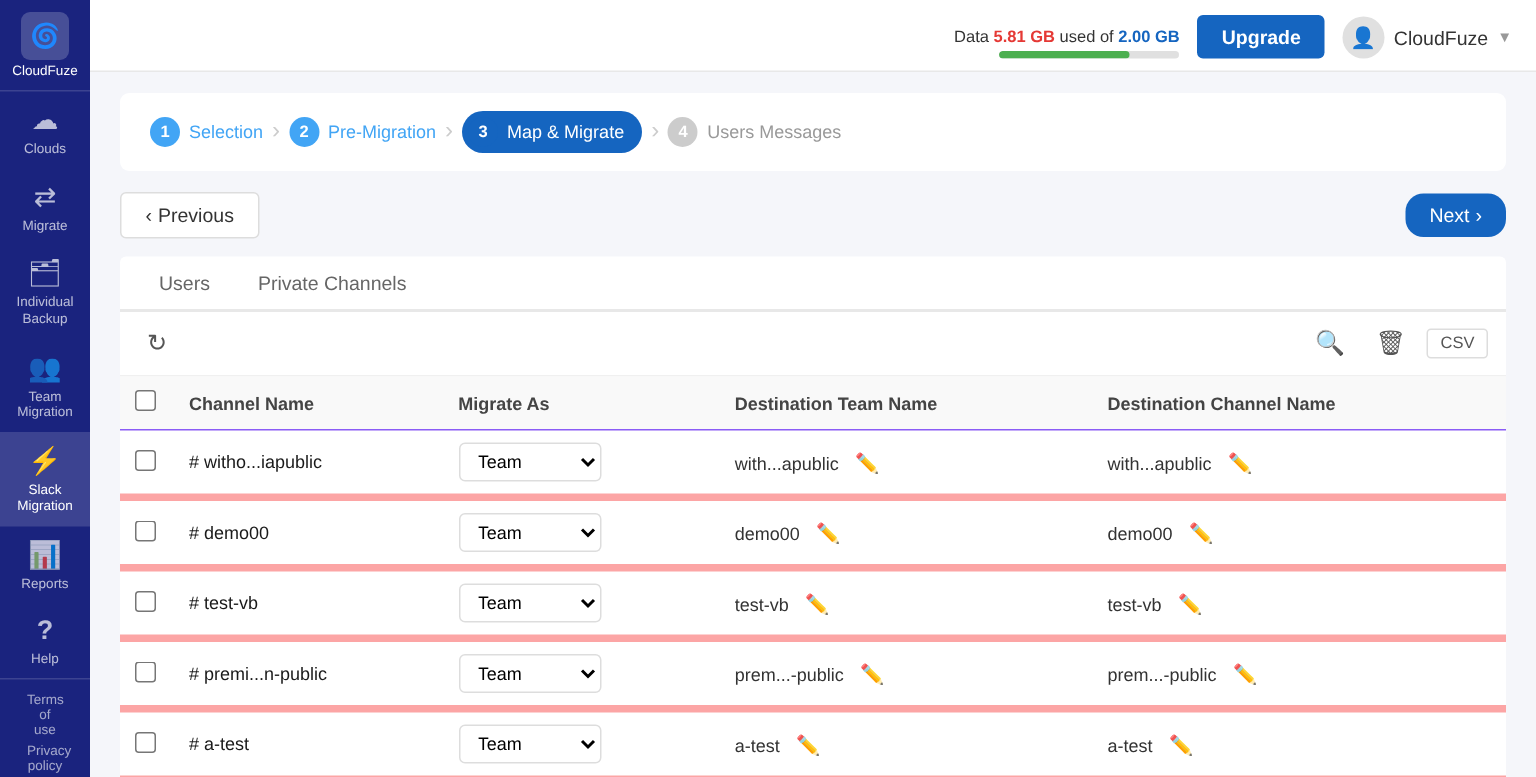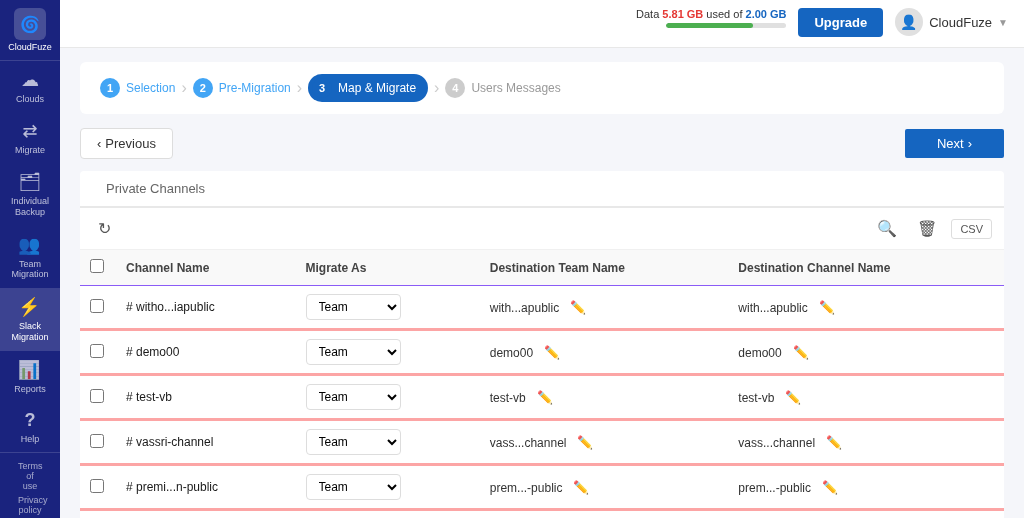--- a/index.html
+++ b/index.html
@@ -75,21 +75,21 @@
       display: flex;
       flex-direction: column;
       overflow: hidden;
     }
 
     
     .header {
       background: white;
       padding: 8px 16px;
       display: flex;
-      align-items: flex-start;
+      align-items: flex-end;
       justify-content: flex-end;
       border-bottom: 1px solid #e8e8e8;
       gap: 12px;
       height: 48px;
     }
     .header-storage {
       display: flex;
       flex-direction: column;
       align-items: flex-end;
       font-size: 11px;
@@ -204,22 +204,22 @@
       font-size: 13px;
       cursor: pointer;
       display: flex;
       align-items: center;
       gap: 4px;
       color: #333;
     }
     .next-btn {
       background: #1565c0;
       border: none;
-      border-radius: 2px;
-      padding: 7px 32px;
+      border-radius: 12px;
+      padding: 7px 16px;
       font-size: 13px;
       cursor: pointer;
       color: white;
       display: flex;
       align-items: center;
       gap: 4px;
     }
 
     
     .tabs {
@@ -289,21 +289,21 @@
     }
     thead th {
       padding: 9px 10px;
       text-align: left;
       font-weight: 600;
       color: #444;
       font-size: 12px;
     }
     thead th:first-child { width: 36px; }
     tbody tr {
-      border-bottom: 3px solid #fca5a5;
+      border-bottom: 5px solid #fca5a5;
     }
     tbody td {
       padding: 8px 10px;
       color: #333;
       vertical-align: middle;
     }
     .channel-name { color: #1a1a1a; }
     .edit-icon {
       color: #aaa;
       cursor: pointer;
@@ -419,20 +419,23 @@
         <span>Previous</span>
       </button>
       <button class="next-btn">
         <span>Next</span>
         <span>›</span>
       </button>
     </div>
 
     <div>
       <div class="tabs">
+        <div class="tab">
+          <span>Users</span>
+        </div>
         <div class="tab">
           <span>Private Channels</span>
         </div>
       </div>
 
       <div class="table-container">
         <div class="table-toolbar">
           <div class="table-toolbar-left">
             <button class="toolbar-icon-btn" title="Refresh">↻</button>
           </div>
@@ -513,68 +516,48 @@
       </td>
       <td>
         <span>test-vb</span>
         <span class="edit-icon" style="margin-left:8px;">✏️</span>
       </td>
     </tr>
               <tr>
       <td>
         <input type="checkbox" style="">
       </td>
-      <td class="channel-name"># vassri-channel</td>
+      <td class="channel-name"># premi...n-public</td>
       <td>
         <select class="migrate-as">
           <option value="Team" selected="">Team</option>
           <option value="Channel">Channel</option>
         </select>
       </td>
       <td>
-        <span>vass...channel</span>
-        <span class="edit-icon" style="margin-left:8px;">✏️</span>
-      </td>
-      <td>
-        <span>vass...channel</span>
+        <span>prem...-public</span>
+        <span class="edit-icon" style="margin-left:8px;">✏️</span>
+      </td>
+      <td>
+        <span>prem...-public</span>
         <span class="edit-icon" style="margin-left:8px;">✏️</span>
       </td>
     </tr>
               <tr>
       <td>
         <input type="checkbox" style="">
       </td>
-      <td class="channel-name"># premi...n-public</td>
+      <td class="channel-name"># a-test</td>
       <td>
         <select class="migrate-as">
           <option value="Team" selected="">Team</option>
           <option value="Channel">Channel</option>
         </select>
       </td>
       <td>
-        <span>prem...-public</span>
-        <span class="edit-icon" style="margin-left:8px;">✏️</span>
-      </td>
-      <td>
-        <span>prem...-public</span>
-        <span class="edit-icon" style="margin-left:8px;">✏️</span>
-      </td>
-    </tr>
-              <tr>
-      <td>
-        <input type="checkbox" style="">
-      </td>
-      <td class="channel-name"># a-test</td>
-      <td>
-        <select class="migrate-as">
-          <option value="Team" selected="">Team</option>
-          <option value="Channel">Channel</option>
-        </select>
-      </td>
-      <td>
         <span>a-test</span>
         <span class="edit-icon" style="margin-left:8px;">✏️</span>
       </td>
       <td>
         <span>a-test</span>
         <span class="edit-icon" style="margin-left:8px;">✏️</span>
       </td>
     </tr>
             </tbody>
         </table>

